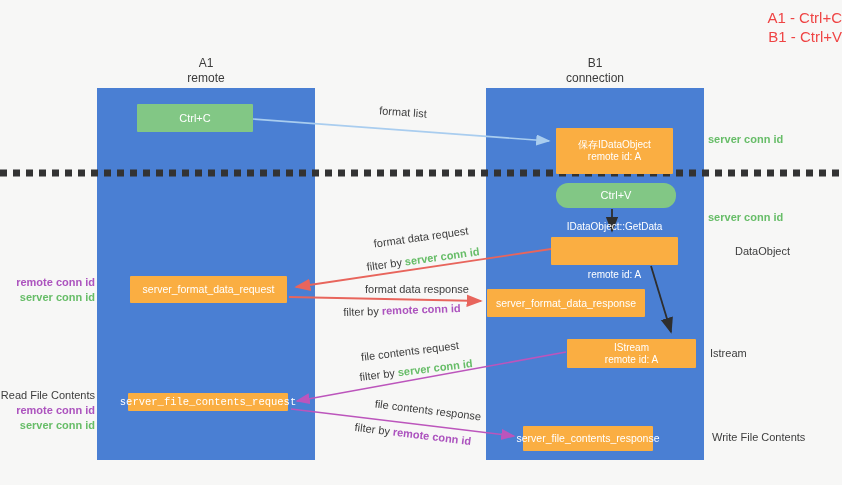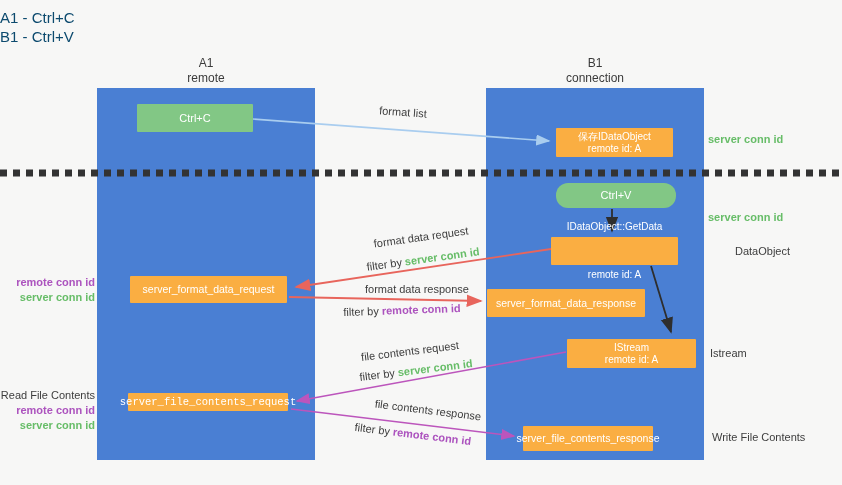--- a/index.html
+++ b/index.html
@@ -9,22 +9,22 @@
   }
   .canvas{
     position:relative;
     width:842px;height:485px;
     background:#f7f7f6;
     overflow:hidden;
     color:#3d3d3d;
   }
   .title{
     position:absolute;left:0;top:8px;width:842px;
-    text-align:left;
-    font-size:15px;line-height:19px;color:#0c4a6e;
+    text-align:right;
+    font-size:15px;line-height:19px;color:#ef4444;
   }
   .lane-header{
     position:absolute;width:120px;
     text-align:center;font-size:12px;line-height:15px;color:#3b3b3b;
   }
   .lane{
     position:absolute;
     background:#4a7fd3;
     top:88px;height:372px;width:218px;
   }
@@ -107,21 +107,21 @@
 
     <line x1="566" y1="352" x2="297" y2="401" stroke="#bc55bc" stroke-width="1.6" marker-end="url(#mh-purple)"></line>
 
     <line x1="291" y1="409" x2="514" y2="436" stroke="#bc55bc" stroke-width="1.6" marker-end="url(#mh-purple)"></line>
   </svg>
 
   <div class="node green" style="left:137px;top:104px;width:116px;height:28px;">
     <div class="l1">Ctrl+C</div>
   </div>
 
-  <div class="node orange" style="left:556px;top:128px;width:117px;height:29px;">
+  <div class="node orange" style="left:556px;top:128px;width:117px;height:46px;">
     <div class="l2">保存IDataObject</div>
     <div class="l2">remote id: A</div>
   </div>
 
   <div class="node green" style="left:556px;top:183px;width:120px;height:25px;border-radius:12px;">
     <div class="l1">Ctrl+V</div>
   </div>
 
   <div class="node orange" style="left:551px;top:237px;width:127px;height:28px;gap:36px;">
     <div class="l2">IDataObject::GetData</div>

